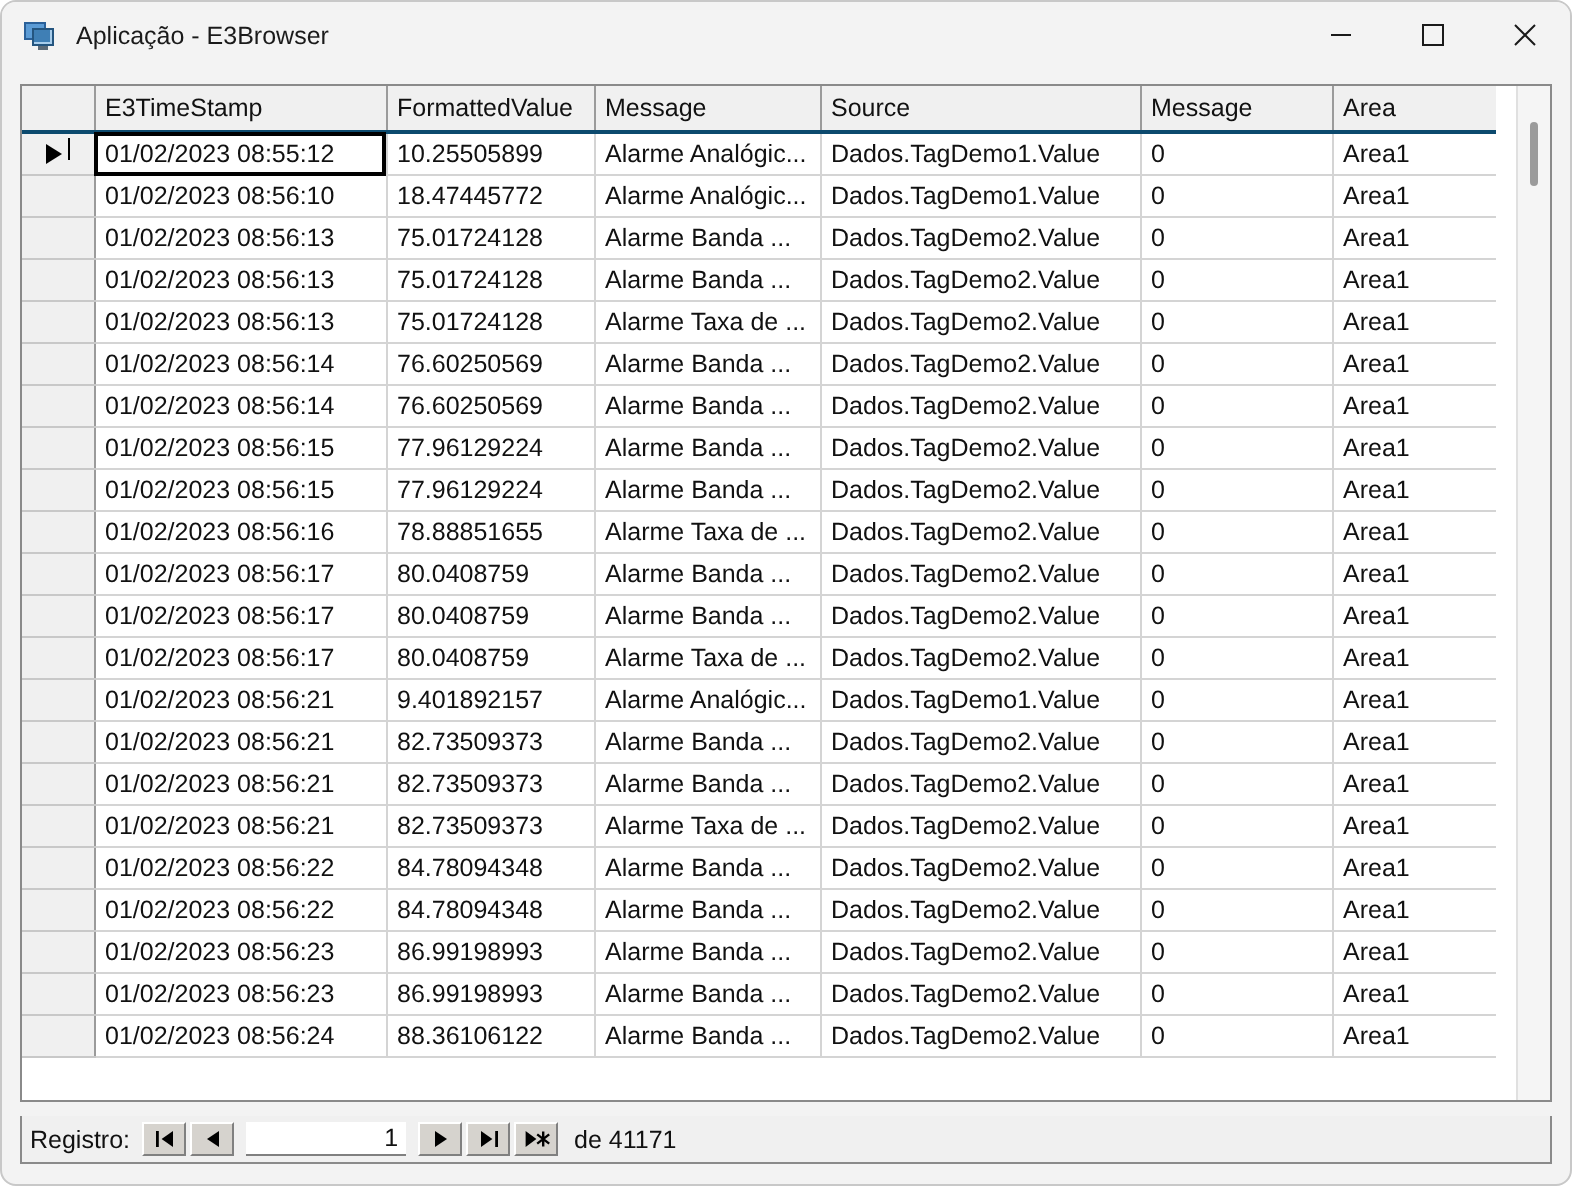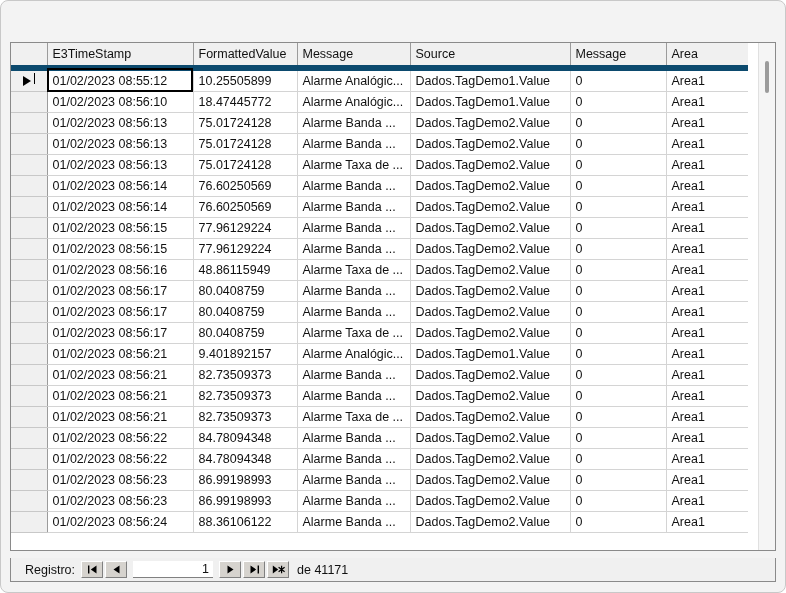--- a/index.html
+++ b/index.html
@@ -109,21 +109,21 @@
   table.grid col.c-ts    { width: 146px; }
   table.grid col.c-fv    { width: 104px; }
   table.grid col.c-msg   { width: 113px; }
   table.grid col.c-src   { width: 160px; }
   table.grid col.c-sev   { width: 96px; }
   table.grid col.c-area  { width: 85px; }
 
   table.grid thead th {
     background: #f0f0f0;
     border-right: 1px solid #9b9b9b;
-    border-bottom: 6px solid #0c4a6e;
+    border-bottom: 2px solid #0c4a6e;
     height: 22px;
     padding: 0 0 0 5px;
     text-align: left;
     font-weight: normal;
     font-size: 12.5px;
     color: #111;
     white-space: nowrap;
     overflow: hidden;
   }
   table.grid thead th.sel-head {
@@ -199,21 +199,21 @@
   .navbar {
     position: absolute;
     left: 9px; top: 557px;
     width: 766px; height: 24px;
     background: #f0f0f0;
     border: 1px solid #8a8a8a;
     border-top: none;
     box-sizing: border-box;
     display: flex;
     align-items: center;
-    padding-left: 14px;
+    padding-left: 4px;
     font-size: 12.5px;
     color: #111;
   }
   .nav-label { margin-right: 6px; white-space: nowrap; }
   .nav-btn {
     width: 22px; height: 17px;
     background: #d6d3ce;
     border-top: 1px solid #ffffff;
     border-left: 1px solid #ffffff;
     border-right: 1px solid #808080;
@@ -241,20 +241,47 @@
     line-height: 17px;
   }
   .nav-total { margin-left: 6px; white-space: nowrap; }
   .nav-btn-group { display: flex; align-items: center; }
 </style>
 </head>
 <body>
 
 <div class="window">
 
+  <div class="titlebar">
+    <div class="app-icon">
+      <div class="mon-back"></div>
+      <div class="mon-front"></div>
+      <div class="mon-screen"></div>
+      <div class="mon-stand"></div>
+    </div>
+    <div class="title-text">Aplicação - E3Browser</div>
+
+    <div class="win-buttons">
+      <div class="win-btn">
+        <svg width="11" height="11" viewBox="0 0 11 11">
+            <path d="M0.5 5.5 H10.5" stroke="#1a1a1a" stroke-width="1" fill="none"></path>
+          </svg>
+      </div>
+      <div class="win-btn">
+        <svg width="11" height="11" viewBox="0 0 11 11">
+            <rect x="0.5" y="0.5" width="10" height="10" stroke="#1a1a1a" stroke-width="1" fill="none"></rect>
+          </svg>
+      </div>
+      <div class="win-btn close">
+        <svg width="11" height="11" viewBox="0 0 11 11">
+            <path d="M0.5 0.5 L10.5 10.5 M10.5 0.5 L0.5 10.5" stroke="#1a1a1a" stroke-width="1" fill="none"></path>
+          </svg>
+      </div>
+    </div>
+  </div>
 
   <div class="client">
     <div class="grid-wrap">
       <table class="grid">
         <colgroup>
           <col class="c-sel">
             <col class="c-ts">
             <col class="c-fv">
             <col class="c-msg">
           <col class="c-src">
@@ -350,21 +377,21 @@
               <td>01/02/2023 08:56:15</td>
               <td>77.96129224</td>
               <td>Alarme Banda ...</td>
               <td>Dados.TagDemo2.Value</td>
               <td>0</td>
               <td>Area1</td>
             </tr>
             <tr>
               <td class="sel-cell"></td>
               <td>01/02/2023 08:56:16</td>
-              <td>48.86115949</td>
+              <td>78.88851655</td>
               <td>Alarme Taxa de ...</td>
               <td>Dados.TagDemo2.Value</td>
               <td>0</td>
               <td>Area1</td>
             </tr>
             <tr>
               <td class="sel-cell"></td>
               <td>01/02/2023 08:56:17</td>
               <td>80.0408759</td>
               <td>Alarme Banda ...</td>

